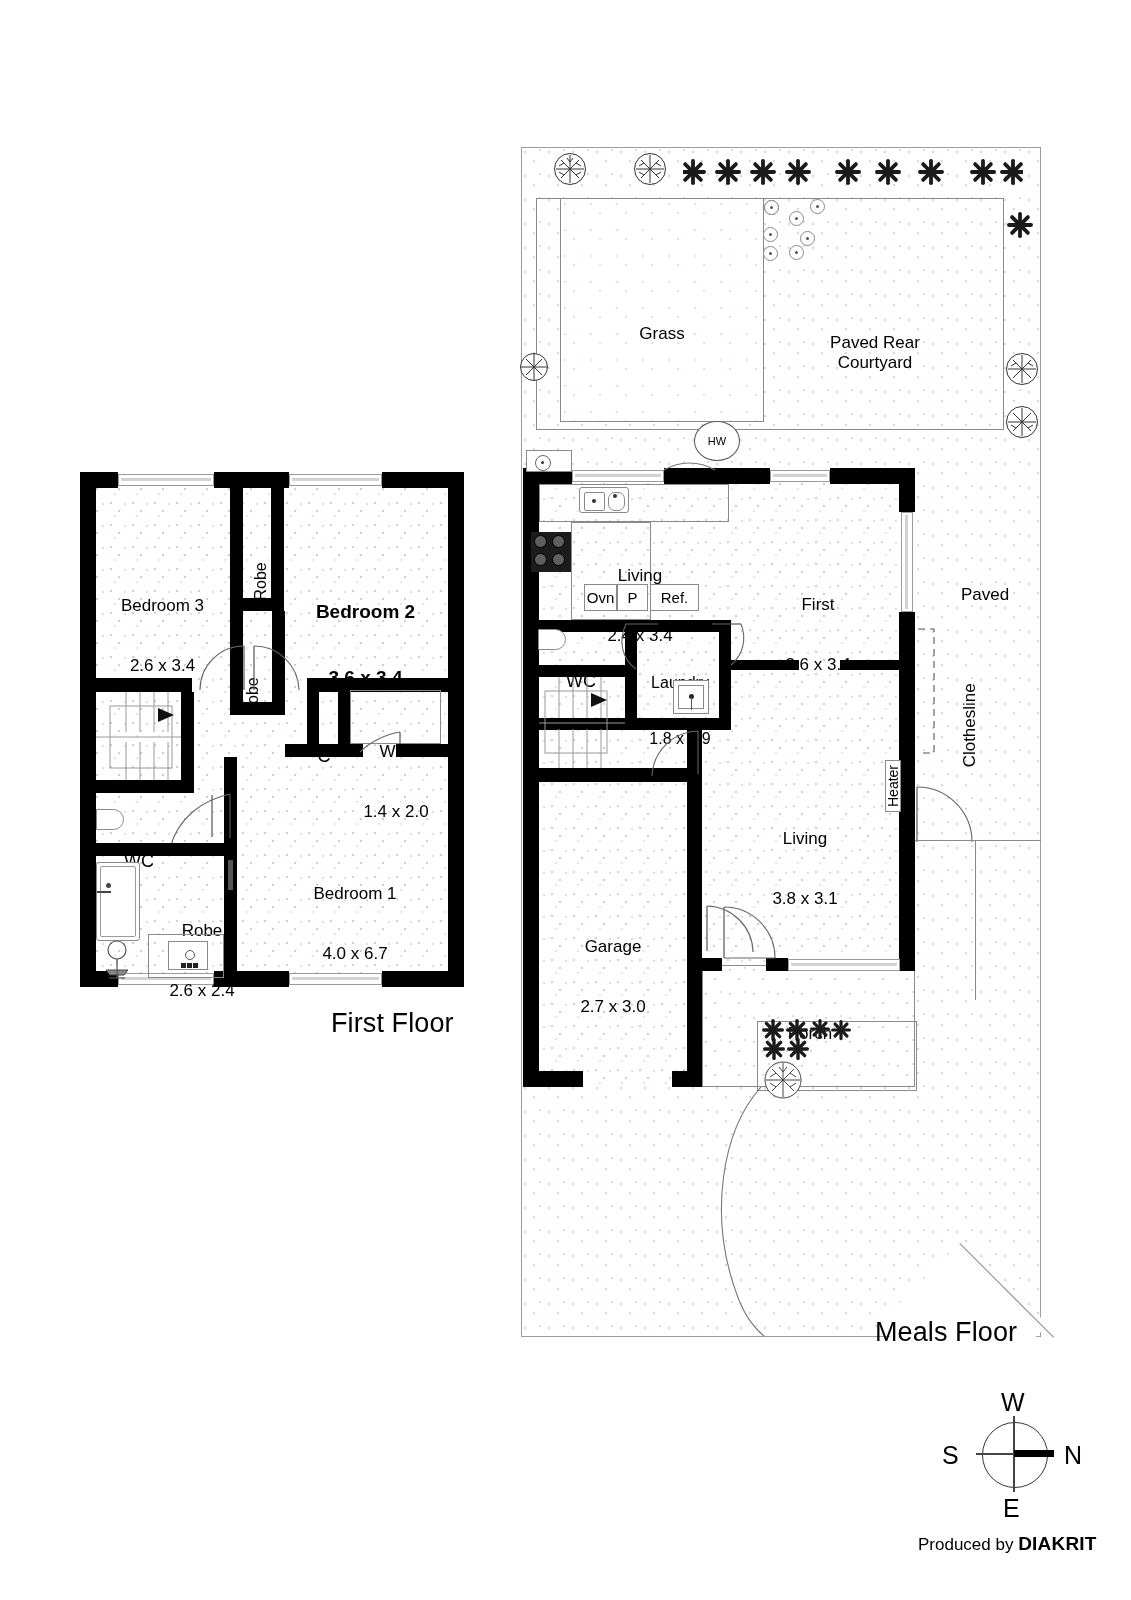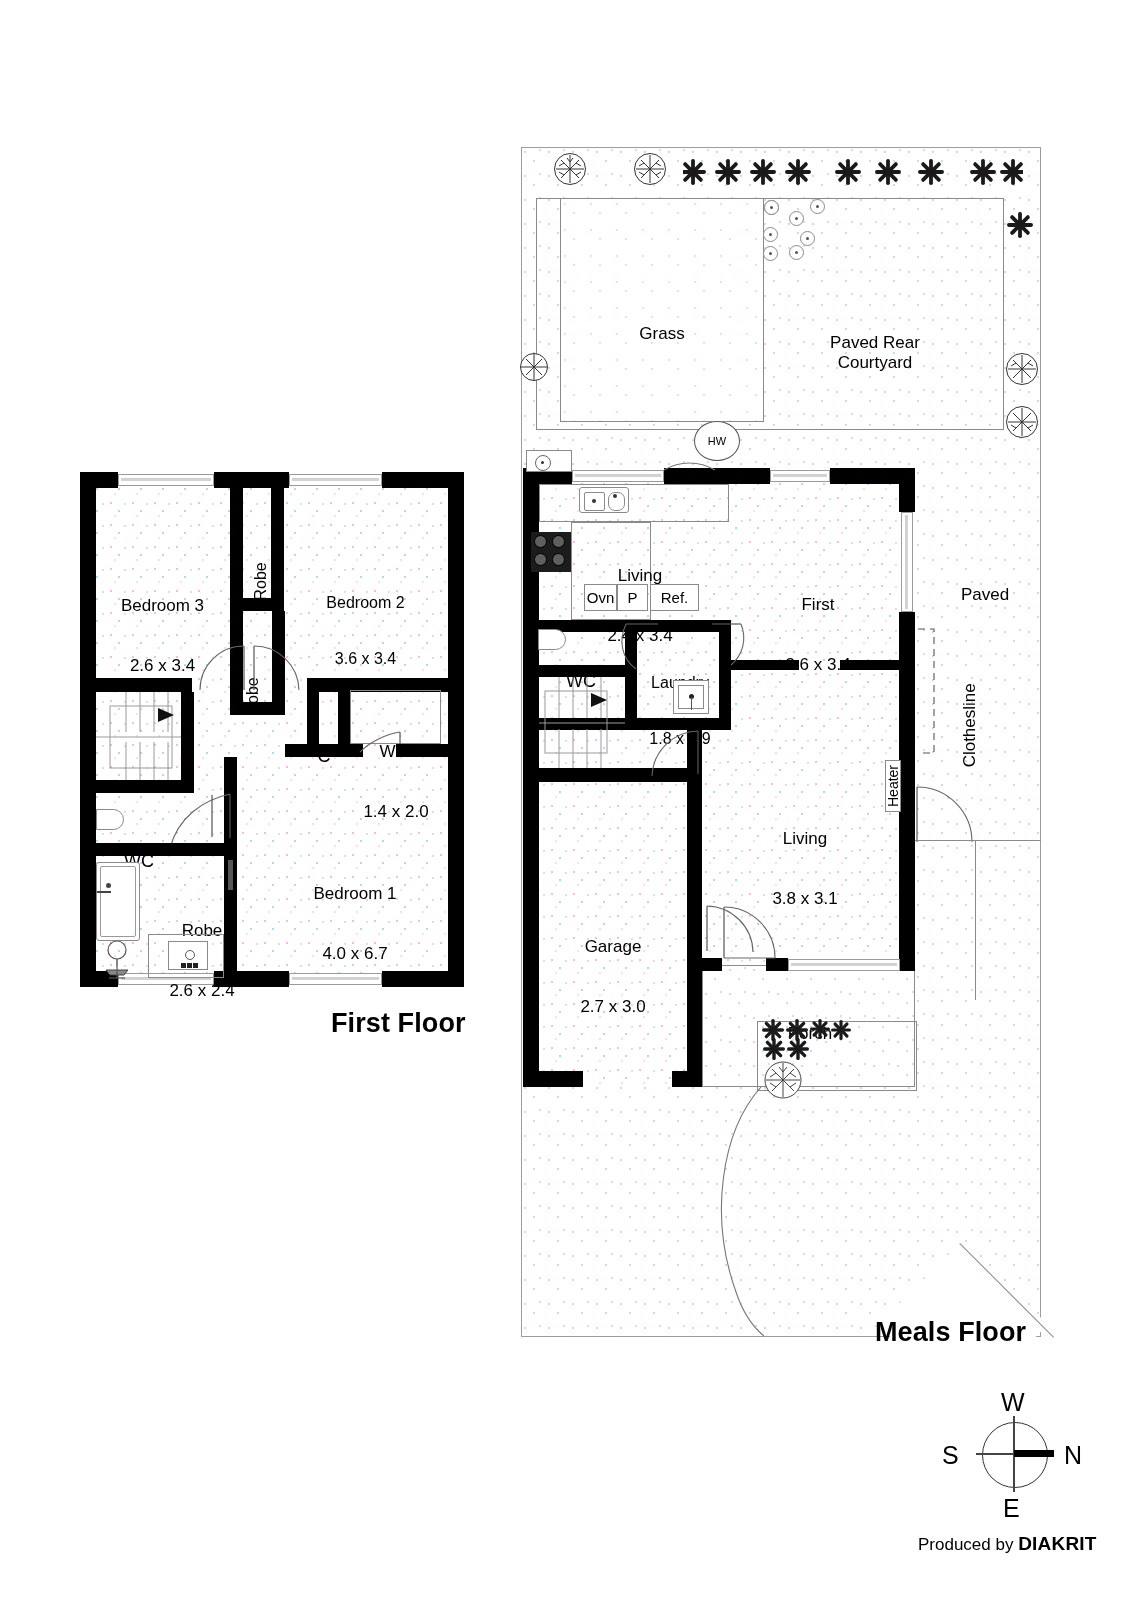--- a/index.html
+++ b/index.html
@@ -44,21 +44,21 @@
       radial-gradient(circle at 14px 15px, rgba(150,190,255,.42) .7px, transparent .9px);
     background-size:26px 26px,26px 26px;
   }
 
   
   .lbl{position:absolute;text-align:center;line-height:1.16;white-space:pre;}
   .lbl .nm{display:block;}
   .lbl .dim{display:block;}
   .rot90{transform:rotate(-90deg);transform-origin:center center;}
 
-  .floorname{position:absolute;font-size:27px;letter-spacing:.1px;font-weight:bold;}
+  .floorname{position:absolute;font-size:27px;letter-spacing:.1px;}
 
   
   .win{position:absolute;background:#ffffff;border:1px solid #9a9a9a;box-sizing:border-box;}
   .win.h::after{content:"";position:absolute;left:2px;right:2px;top:50%;height:1px;background:#a8a8a8;transform:translateY(-.5px);}
   .win.h::before{content:"";position:absolute;left:2px;right:2px;top:28%;height:1px;background:#cfcfcf;}
   .win.v::after{content:"";position:absolute;top:2px;bottom:2px;left:50%;width:1px;background:#a8a8a8;transform:translateX(-.5px);}
   .win.v::before{content:"";position:absolute;top:2px;bottom:2px;left:28%;width:1px;background:#cfcfcf;}
 
   
   .door{position:absolute;}
@@ -638,21 +638,21 @@
     <div class="wall" style="left:272px;top:611px;width:13px;height:104px;"></div>
     <div class="wall" style="left:230px;top:702px;width:55px;height:13px;"></div>
 
     <div class="lbl rot90" style="left:216px;top:535px;width:90px;font-size:16px;">
       <span class="nm">Robe</span>
     </div>
     <div class="lbl rot90" style="left:208px;top:650px;width:90px;font-size:16px;">
       <span class="nm">Robe</span>
     </div>
 
-    <div class="lbl" style="left:288px;top:557px;width:155px;font-size:16px;">
+    <div class="lbl" style="left:288px;top:557px;width:155px;font-size:19px;font-weight:bold;">
       <span class="nm">Bedroom 2</span>
       <span class="dim">3.6 x 3.4</span>
     </div>
 
     <div class="wall" style="left:86px;top:678px;width:106px;height:14px;"></div>
     <div class="wall" style="left:307px;top:678px;width:141px;height:14px;"></div>
 
     <div class="door" style="left:190px;top:636px;">
       <svg width="56" height="56" viewBox="0 0 56 56">
         <path d="M54 54 L54 10" stroke="#555" stroke-width="1.2" fill="none"></path>

